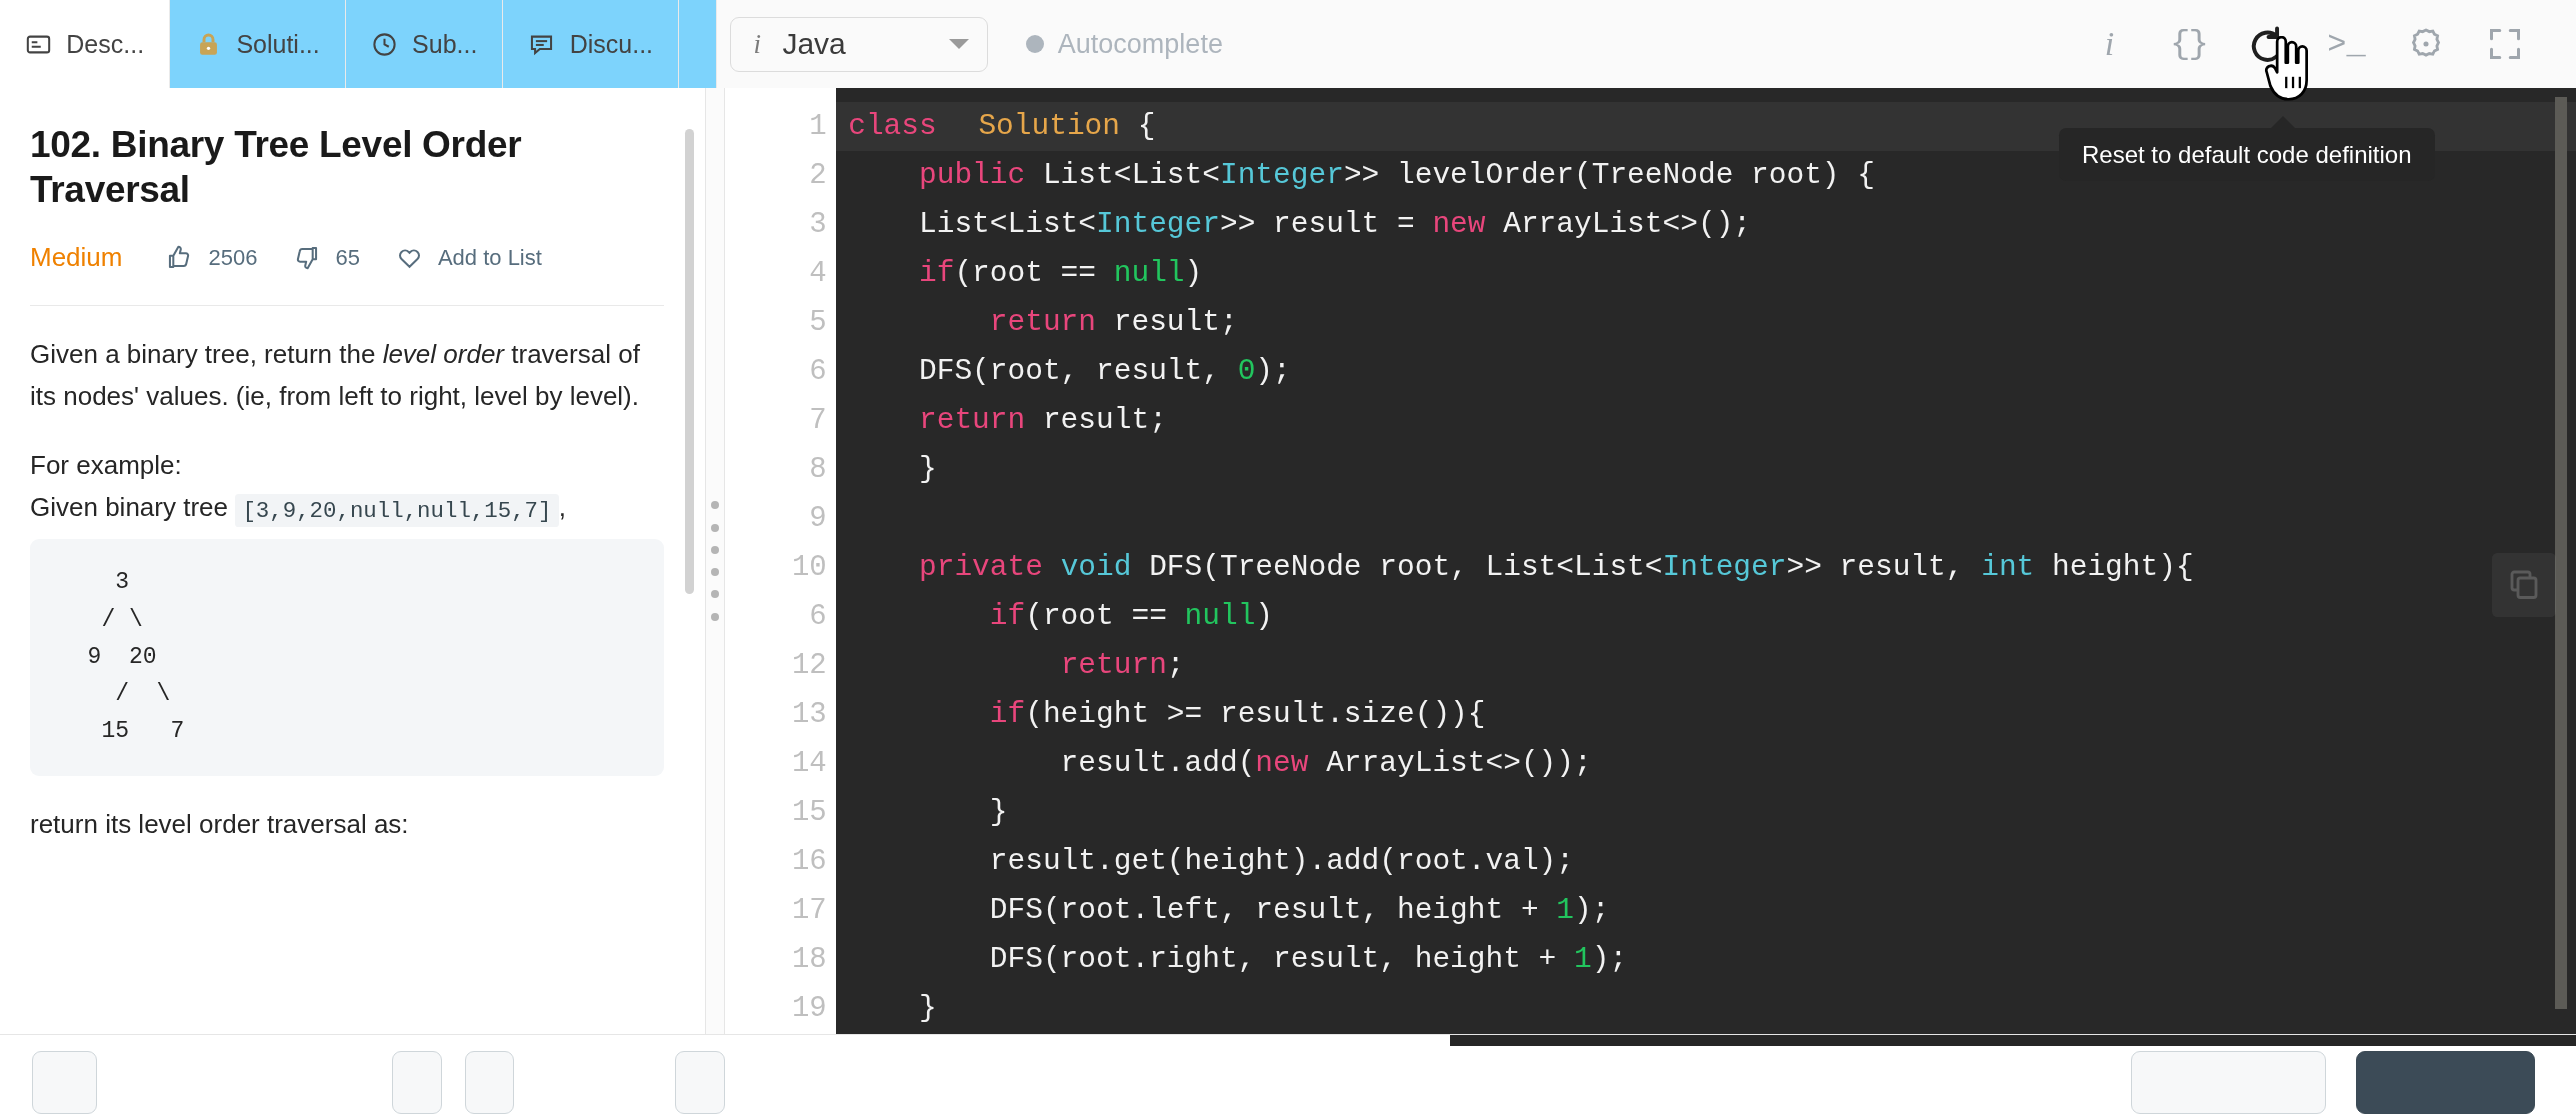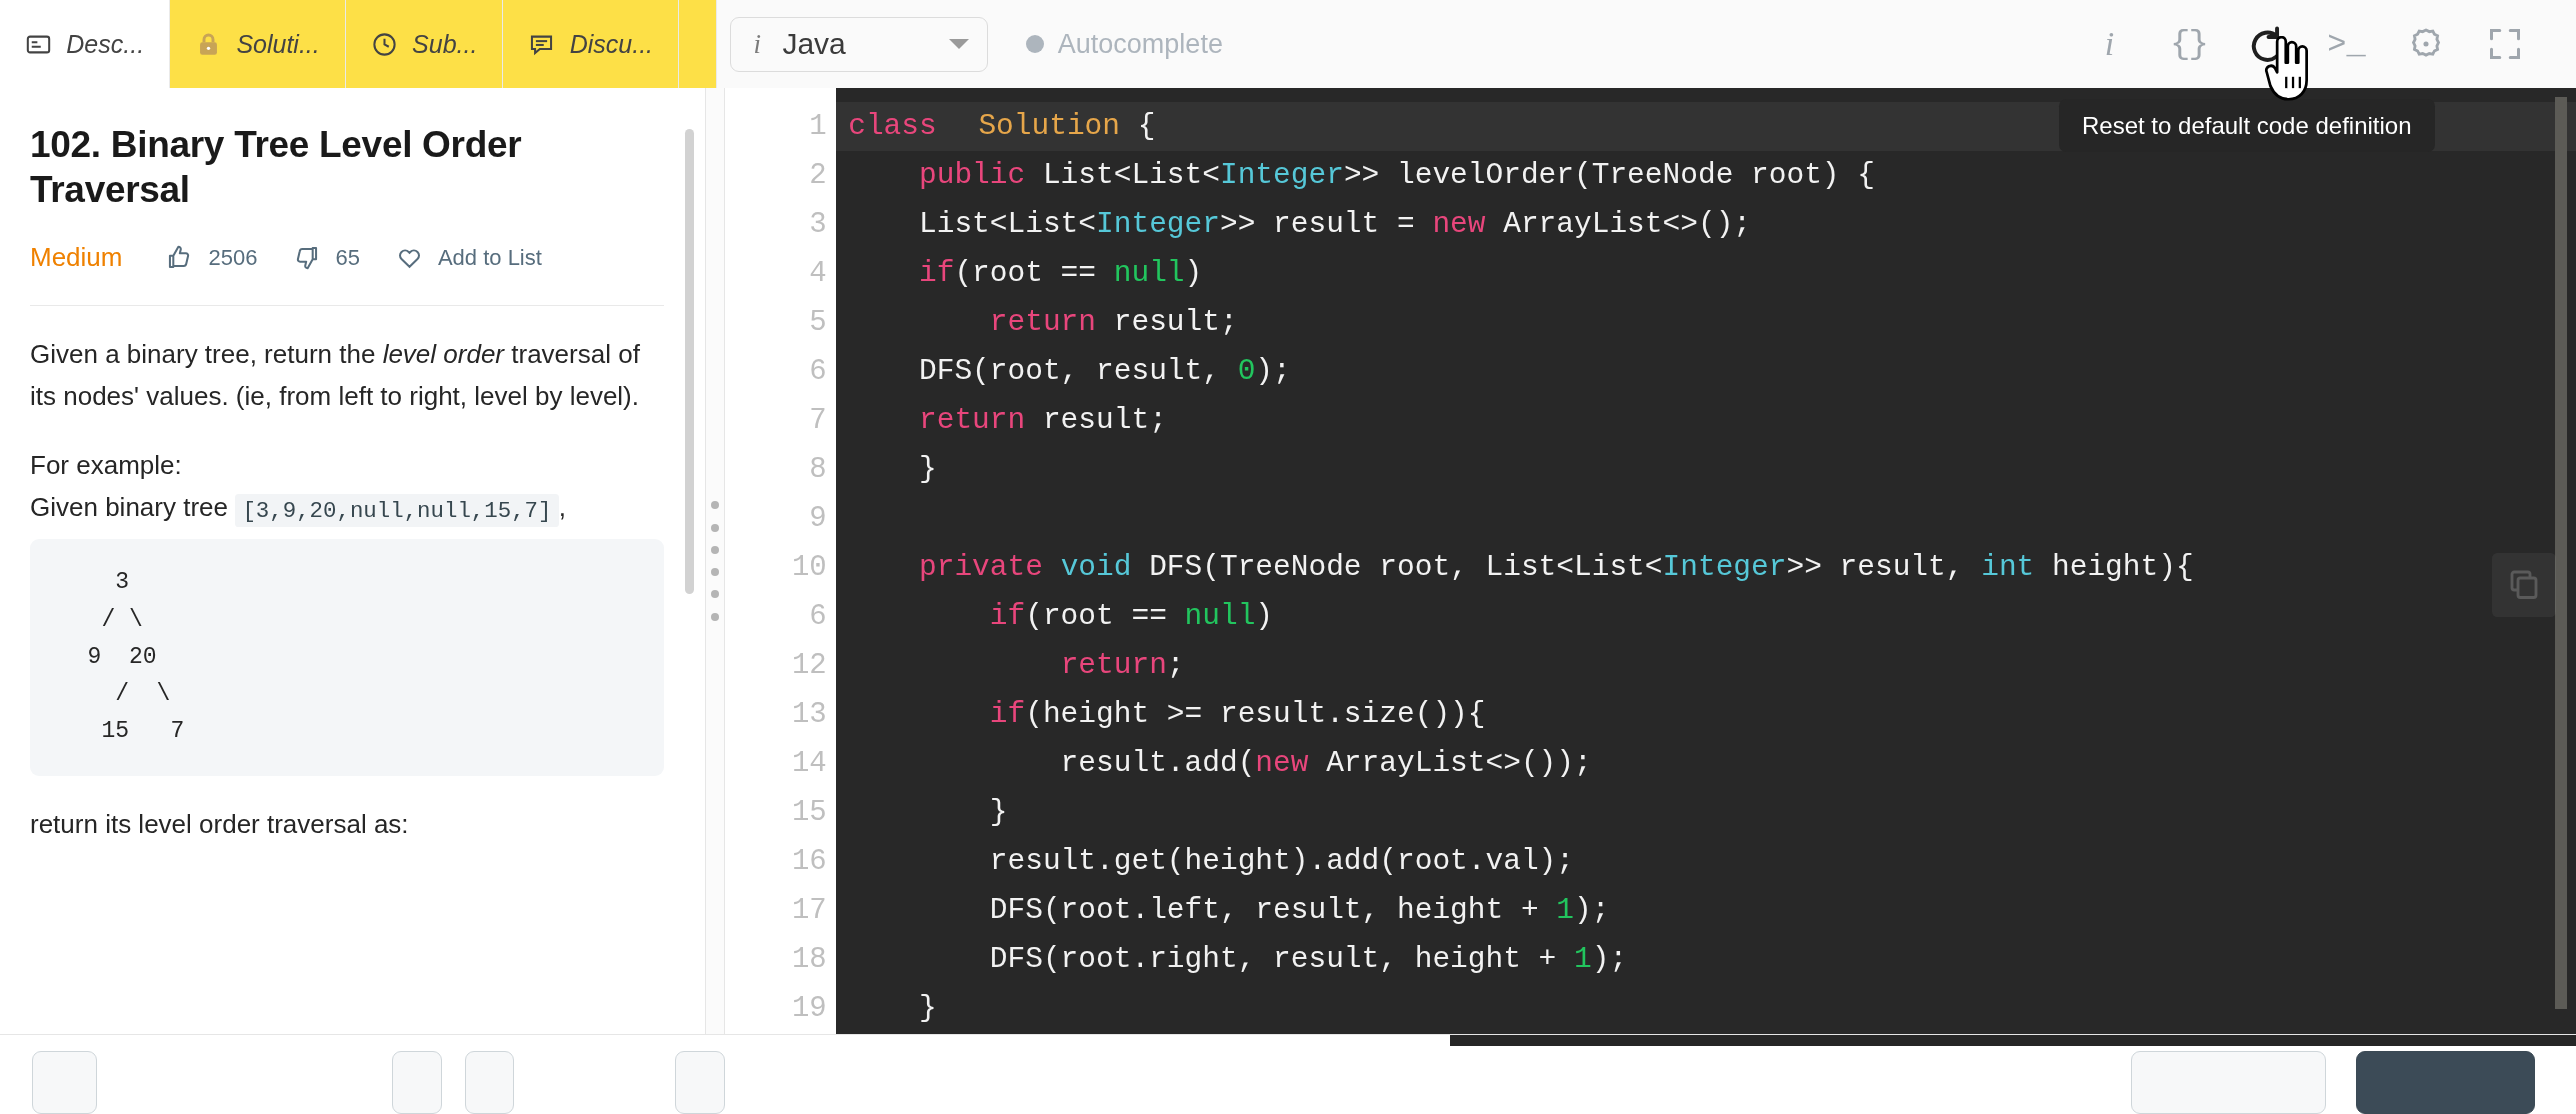--- a/index.html
+++ b/index.html
@@ -7,21 +7,21 @@
     width: 2576px; height: 1114px;
     overflow: hidden;
     font-family: "Liberation Sans", sans-serif;
     background: #ffffff;
   }
   .app { width: 2576px; height: 1114px; display: flex; flex-direction: column; position: relative; }
 
   
   .topbar { height: 88px; display: flex; align-items: stretch; background: #ffffff; flex: 0 0 88px; position: relative; z-index: 5; }
 
-  .tabstrip { width: 716px; display: flex; align-items: flex-end; background:#fde047;font-style:italic; }
+  .tabstrip { width: 716px; display: flex; align-items: flex-end; background:#7dd3fc; }
   .tab {
     display: flex; align-items: center; gap: 14.3px;
     padding: 0 25px; height: 88px; cursor: pointer;
     font-size: 25px; color: #434343; position: relative;
     border-right: 0.9px solid #eaeaea;
   }
   .tab.active { background: #ffffff; border-right: 0.9px solid #eaeaea; }
   .tab .ico { display: inline-flex; align-items: center; justify-content: center; width: 27px; height: 27px; }
   .tab .ico svg { width: 27px; height: 27px; display: block; }
 
@@ -43,21 +43,21 @@
 
   .tools { margin-left: auto; display: flex; align-items: center; gap: 0; padding-right: 32px; }
   .tool { width: 79px; height: 79px; display: flex; align-items: center; justify-content: center; cursor: pointer; position: relative; }
   .tool svg { display: block; }
   .tool .ital-i { font-family: "Liberation Serif", serif; font-style: italic; font-size: 34px; color: #9fa6ad; }
   .tool .braces { font-family: "Liberation Mono", monospace; font-size: 34px; color: #9fa6ad; letter-spacing: -1.8px; }
   .tool .prompt { font-family: "Liberation Mono", monospace; font-size: 32px; color: #9fa6ad; }
 
   
   .tooltip {
-    position: absolute; top: 99px; left: 2059px;
+    position: absolute; top: 128px; left: 2059px;
     background: #262626; color: #ffffff; border-radius: 7.2px;
     padding: 12.5px 23px; font-size: 24px; white-space: nowrap; z-index: 40;
   }
   .tooltip:before {
     content: ""; position: absolute; top: -12.5px; left: 211px;
     border-left: 13.4px solid transparent; border-right: 13.4px solid transparent;
     border-bottom: 13.4px solid #262626;
   }
 
   

